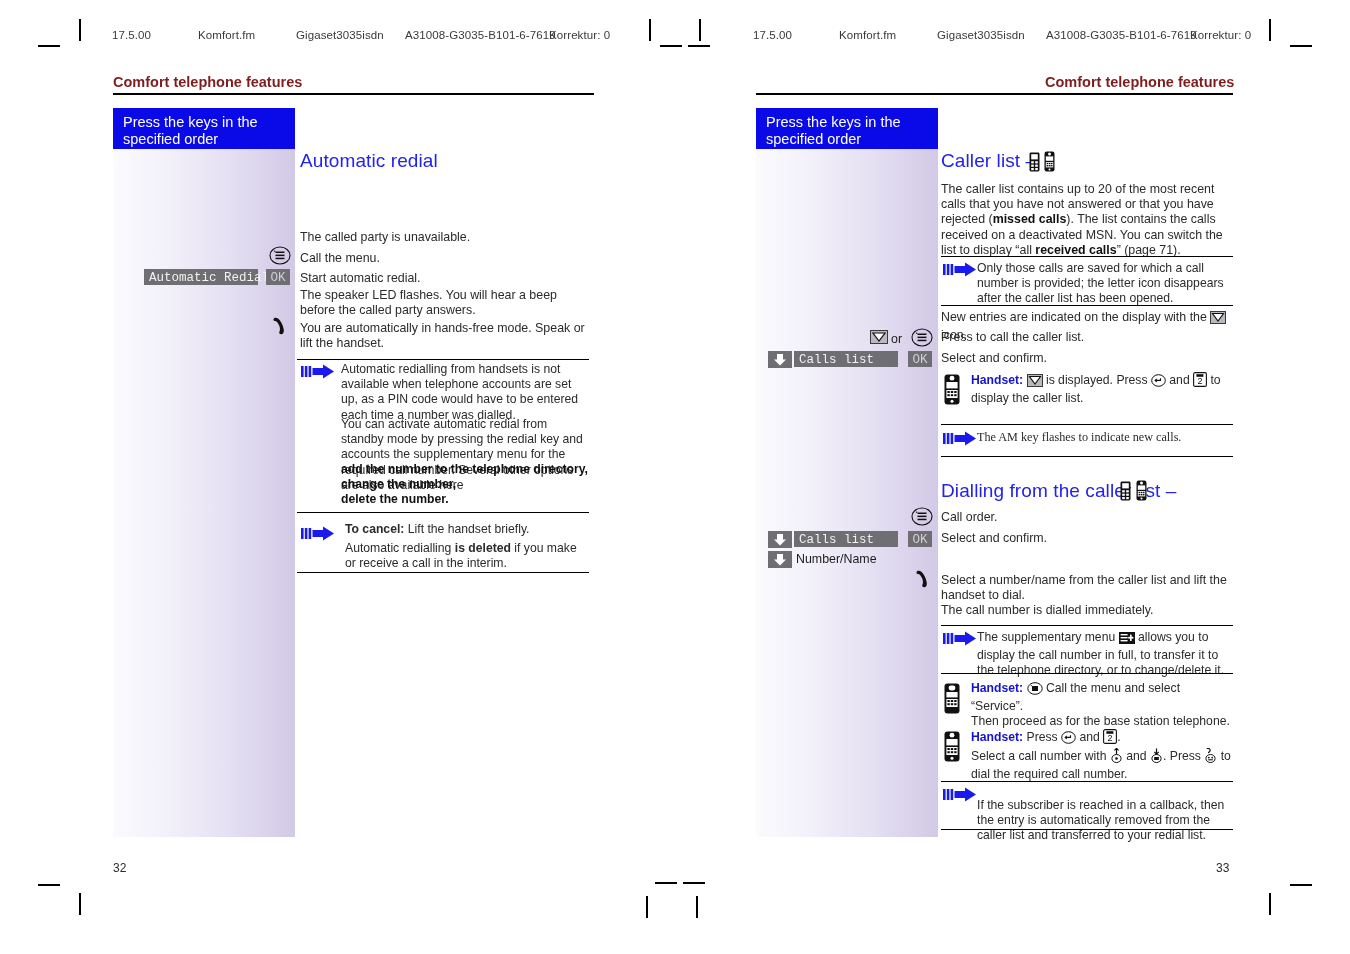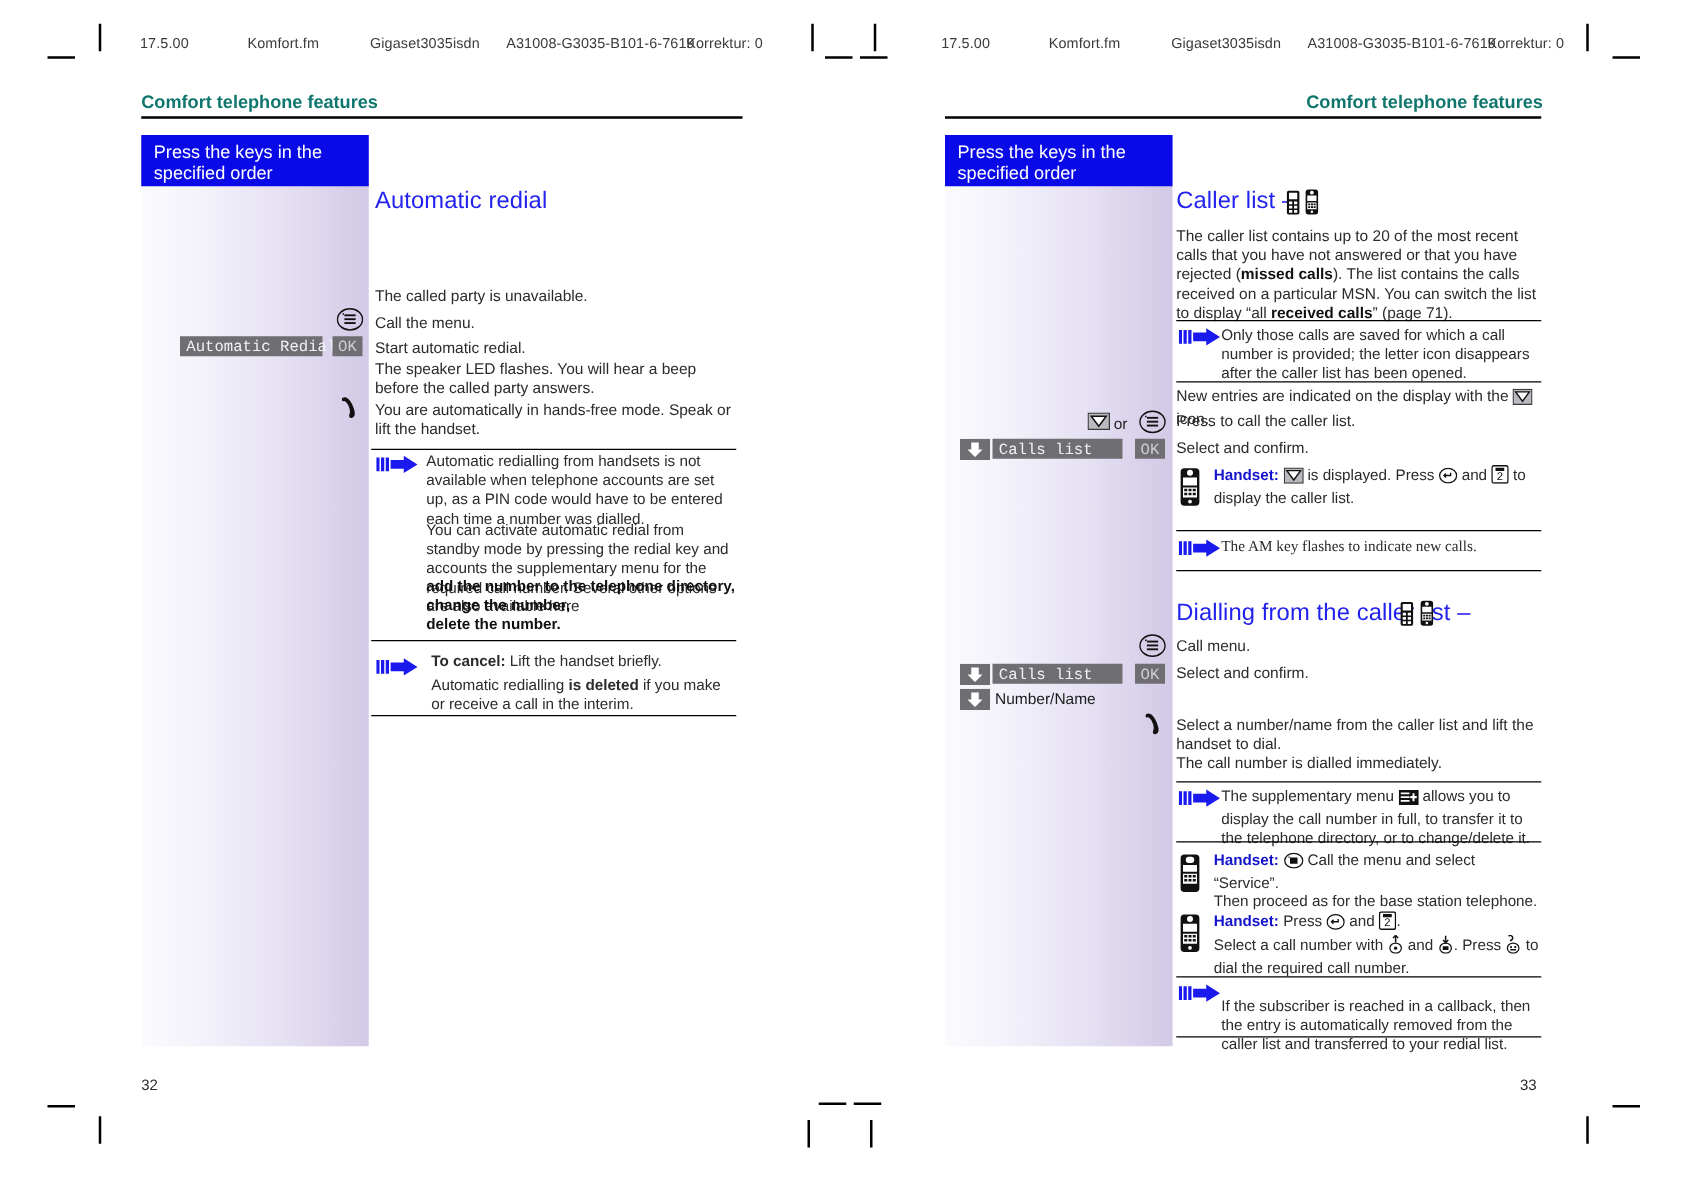--- a/index.html
+++ b/index.html
@@ -16,21 +16,21 @@
 
   
   .cmark{position:absolute;background:#000;}
   .cmark.h{height:2px;width:22px;}
   .cmark.v{width:2px;height:22px;}
 
   
   .runhead{position:absolute;font-size:11.5px;color:#3a3a3a;letter-spacing:.1px;white-space:nowrap;}
 
   .chapter-title{
-    position:absolute;font-size:14.5px;font-weight:bold;color:#0f766e;white-space:nowrap;
+    position:absolute;font-size:14.5px;font-weight:bold;color:#7f1d1d;white-space:nowrap;
   }
   .rule{position:absolute;background:#000;height:2px;}
 
   
   .banner{
     position:absolute;background:#0a0ae8;color:#fff;
     font-size:14.5px;line-height:17px;
     padding:6px 0 7px 10px;
     box-sizing:border-box;
   }
@@ -240,21 +240,21 @@
       <rect x="4.8" y="11.8" width="1.6" height="1.4" fill="#111"></rect>
       <rect x="6.9" y="11.8" width="1.6" height="1.4" fill="#111"></rect>
       <rect x="2.6" y="14" width="1.6" height="1.4" fill="#111"></rect>
       <rect x="4.8" y="14" width="1.6" height="1.4" fill="#111"></rect>
       <rect x="6.9" y="14" width="1.6" height="1.4" fill="#111"></rect>
       <circle cx="5.5" cy="18.4" r="1" fill="#fff"></circle>
     </svg>
   </div>
 
   <div class="para" style="left:941px;top:182px;width:292px;">
-    <span>The caller list contains up to 20 of the most recent calls that you have not answered or that you have rejected (</span><b>missed calls</b><span>). The list contains the calls received on a particular MSN. You can switch the list to display “all </span><b>received calls</b><span>” (page 71).</span>
+    <span>The caller list contains up to 20 of the most recent calls that you have not answered or that you have rejected (</span><b>missed calls</b><span>). The list contains the calls received on a deactivated MSN. You can switch the list to display “all </span><b>received calls</b><span>” (page 71).</span>
   </div>
 
   <div class="hline" style="left:941px;top:256px;width:292px;"></div>
   <div class="note" style="left:941px;top:256px;">
     <div class="barrow" style="left:2px;top:6px;">
       <svg width="34" height="15" viewBox="0 0 34 15">
         <rect x="0" y="2" width="2.6" height="11" fill="#1a1aee"></rect>
         <rect x="3.8" y="2" width="2.6" height="11" fill="#1a1aee"></rect>
         <rect x="7.6" y="2" width="2.6" height="11" fill="#1a1aee"></rect>
         <path d="M11.5 4 L22 4 L22 0.6 L33 7.5 L22 14.4 L22 11 L11.5 11 Z" fill="#1a1aee"></path>
@@ -368,21 +368,21 @@
       <rect x="2.6" y="11.8" width="1.6" height="1.4" fill="#111"></rect>
       <rect x="4.8" y="11.8" width="1.6" height="1.4" fill="#111"></rect>
       <rect x="6.9" y="11.8" width="1.6" height="1.4" fill="#111"></rect>
       <rect x="2.6" y="14" width="1.6" height="1.4" fill="#111"></rect>
       <rect x="4.8" y="14" width="1.6" height="1.4" fill="#111"></rect>
       <rect x="6.9" y="14" width="1.6" height="1.4" fill="#111"></rect>
       <circle cx="5.5" cy="18.4" r="1" fill="#fff"></circle>
     </svg>
   </div>
 
-  <div class="para" style="left:941px;top:510px;width:292px;">Call menu.</div>
+  <div class="para" style="left:941px;top:510px;width:292px;">Call order.</div>
   <div class="para" style="left:941px;top:531px;width:292px;">Select and confirm.</div>
 
   <div class="rkey" style="left:911px;top:507px;">
     <svg width="22" height="19" viewBox="0 0 22 19">
       <ellipse cx="11" cy="9.5" rx="10" ry="8.5" fill="none" stroke="#111" stroke-width="1.1"></ellipse>
       <rect x="6.5" y="5.5" width="9" height="1.5" fill="#111"></rect>
       <rect x="6.5" y="8.6" width="9" height="1.5" fill="#111"></rect>
       <rect x="6.5" y="11.7" width="9" height="1.5" fill="#111"></rect>
       <rect x="5" y="4.6" width="1.2" height="1.2" fill="#111"></rect>
     </svg>

